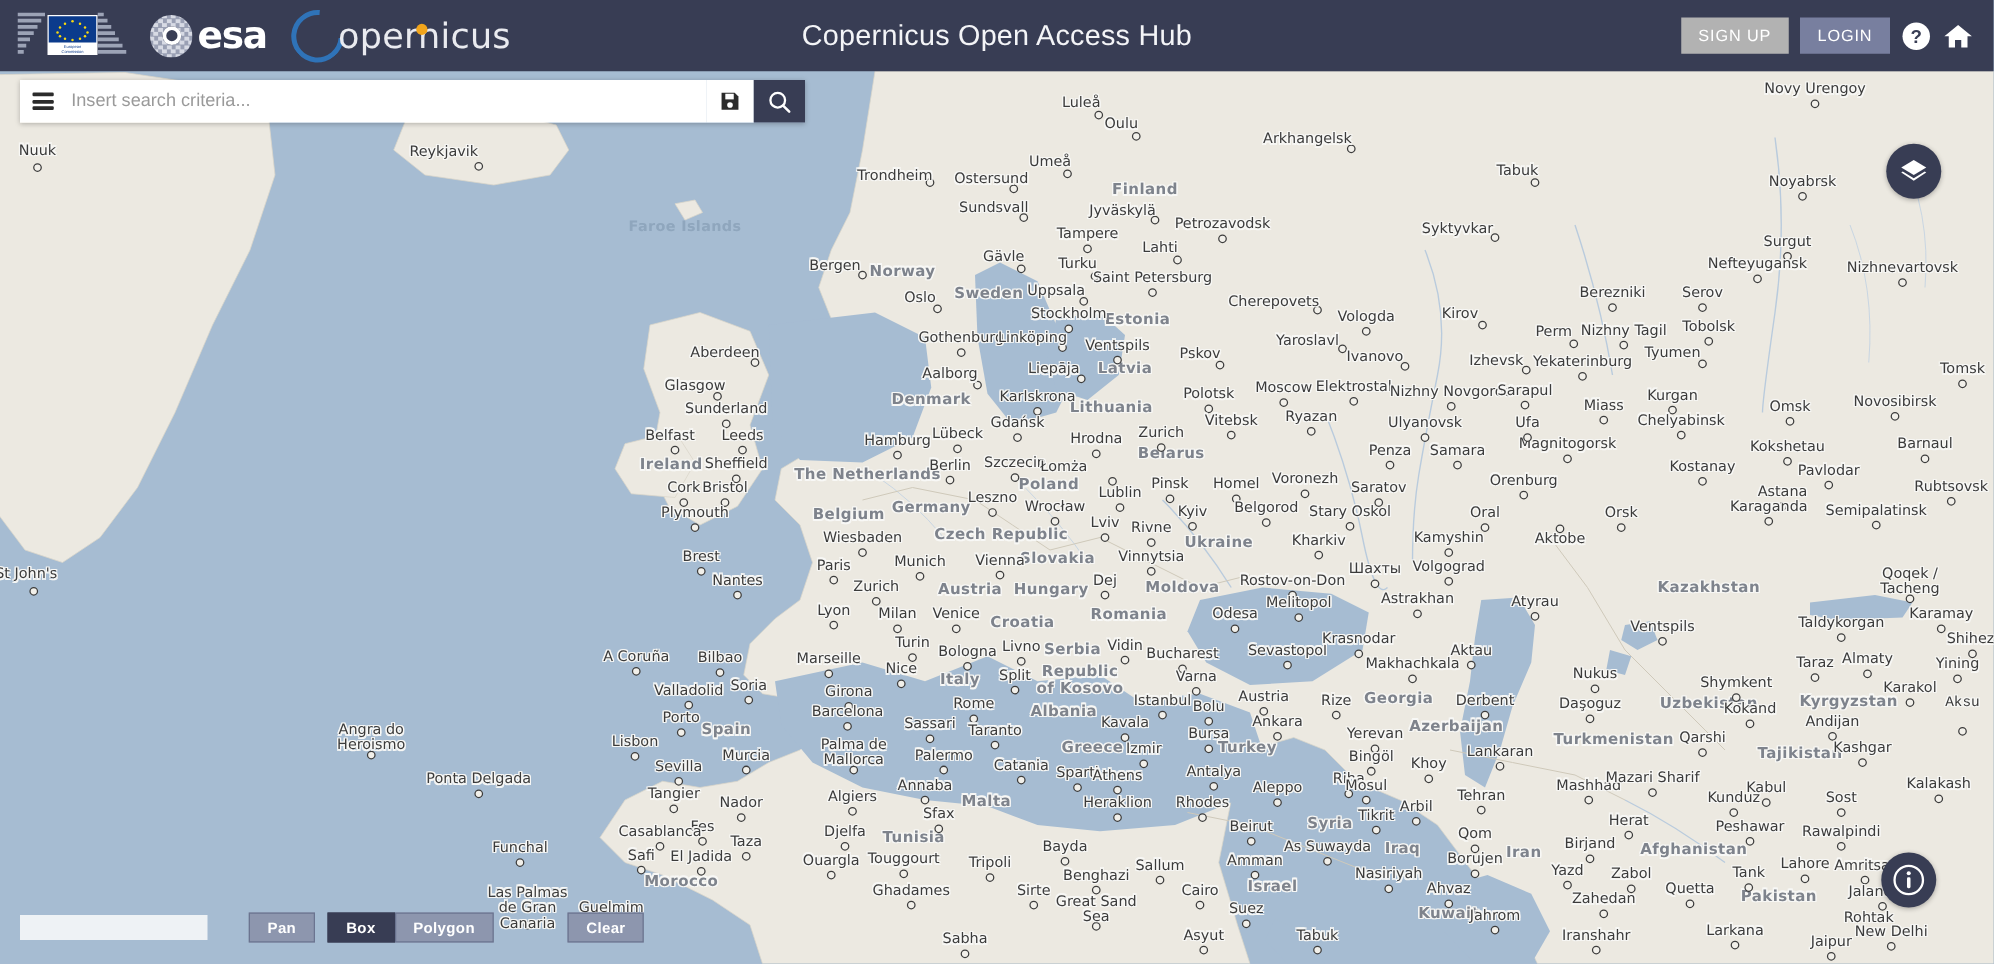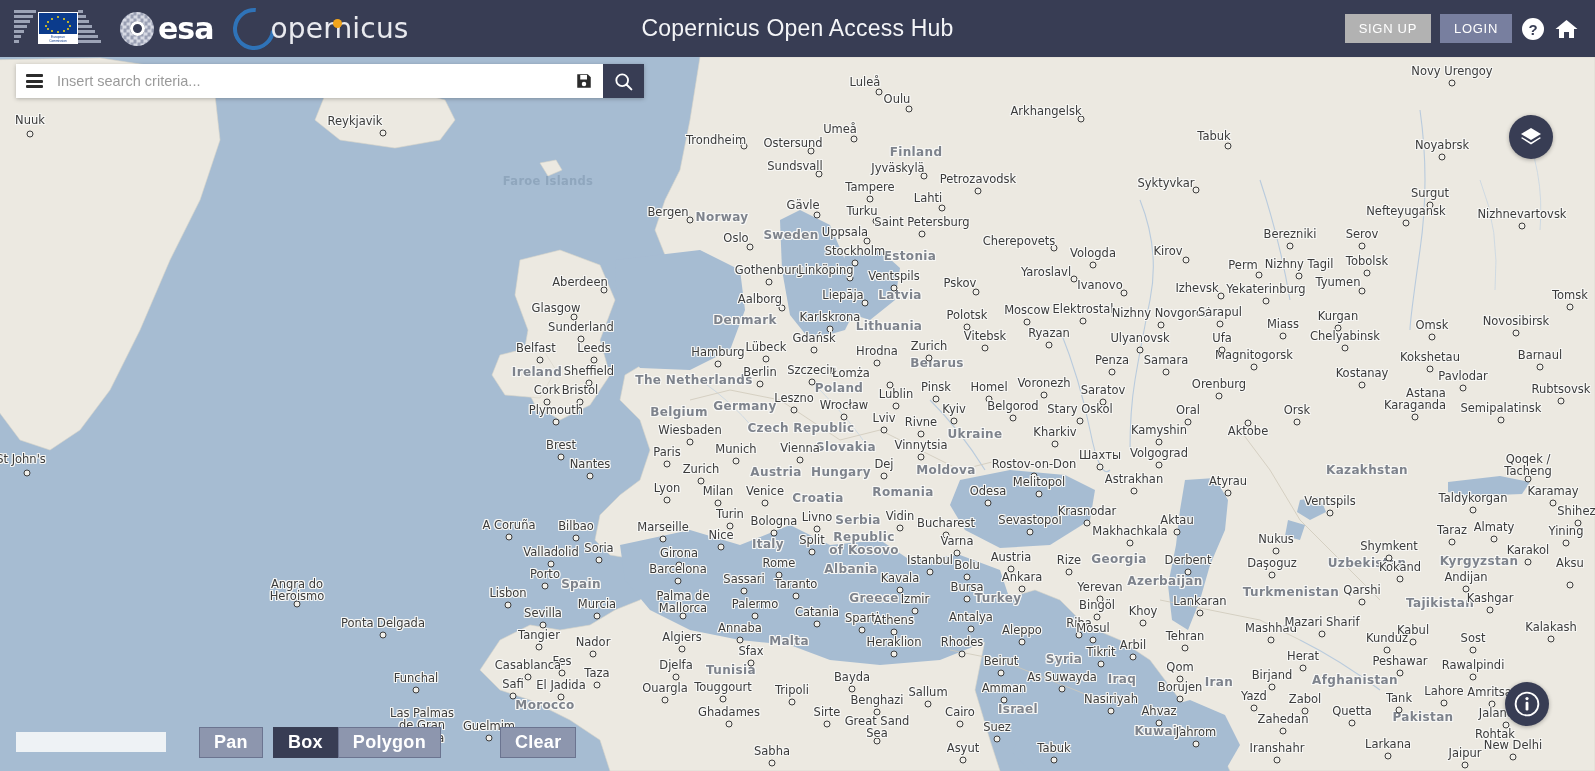--- a/index.html
+++ b/index.html
@@ -191,21 +191,21 @@
   }
   #coord-input {
     pointer-events: auto;
     margin-left: 16px; width: 150px; height: 20px;
     background: #eef2f5; border: none; outline: none;
     font-size: 11px; padding: 0 5px;
     font-family: "Liberation Sans", sans-serif;
   }
   .drawgroup { pointer-events: auto; margin-left: 33px; display: flex; }
   .dbtn {
-    font-size: 18px; font-weight: bold; color: #fff; letter-spacing: .3px;
+    font-size: 12px; font-weight: bold; color: #fff; letter-spacing: .3px;
     padding: 4px 14px; cursor: pointer; border: 1px solid #6b7490;
     background: #8d96ae; font-family: "Liberation Sans", sans-serif;
   }
   .dbtn.active { background: #383d54; border-color: #383d54; }
   .dbtn.sep { margin-left: 10px; }
   .dbtn.clear { margin-left: 59px; background: #8d96ae; }
 </style>
 </head>
 <body>
 
@@ -642,21 +642,21 @@
         <div class="maplabel " style="left: 1188px; top: 560px;">Derbent</div>
         <div class="citydot" style="left: 1272px; top: 575px;"></div>
         <div class="maplabel " style="left: 1272px; top: 563px;">Daşoguz</div>
         <div class="citydot" style="left: 1400px; top: 579px;"></div>
         <div class="maplabel " style="left: 1400px; top: 567px;">Kokand</div>
         <div class="citydot" style="left: 1466px; top: 589px;"></div>
         <div class="maplabel " style="left: 1466px; top: 577px;">Andijan</div>
         <div class="citydot" style="left: 1528px; top: 562px;"></div>
         <div class="maplabel " style="left: 1528px; top: 550px;">Karakol</div>
         <div class="citydot" style="left: 1570px; top: 585px;"></div>
-        <div class="maplabel " style="left: 1570px; top: 563px;">Aksu</div>
+        <div class="maplabel " style="left: 1570px; top: 563px; font-family: Liberation Mono, monospace;">Aksu</div>
         <div class="citydot" style="left: 900px; top: 590px;"></div>
         <div class="maplabel " style="left: 900px; top: 578px;">Kavala</div>
         <div class="citydot" style="left: 967px; top: 599px;"></div>
         <div class="maplabel " style="left: 967px; top: 587px;">Bursa</div>
         <div class="citydot" style="left: 1022px; top: 589px;"></div>
         <div class="maplabel " style="left: 1022px; top: 577px;">Ankara</div>
         <div class="citydot" style="left: 1100px; top: 599px;"></div>
         <div class="maplabel " style="left: 1100px; top: 587px;">Yerevan</div>
         <div class="citydot" style="left: 1200px; top: 613px;"></div>
         <div class="maplabel " style="left: 1200px; top: 601px;">Lankaran</div>

